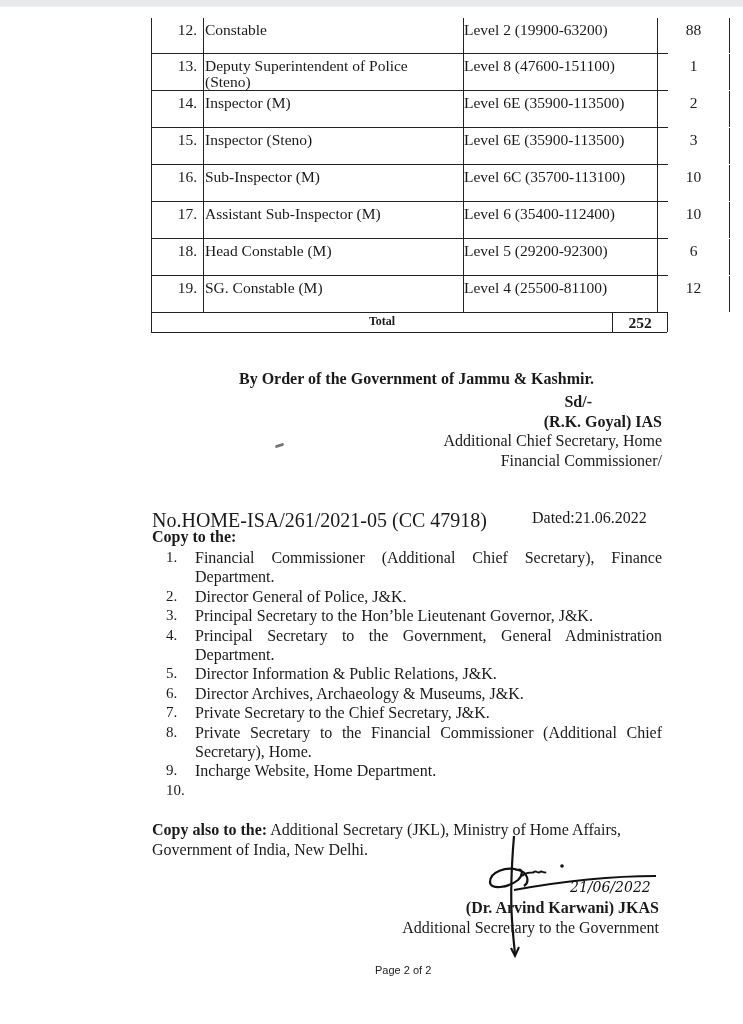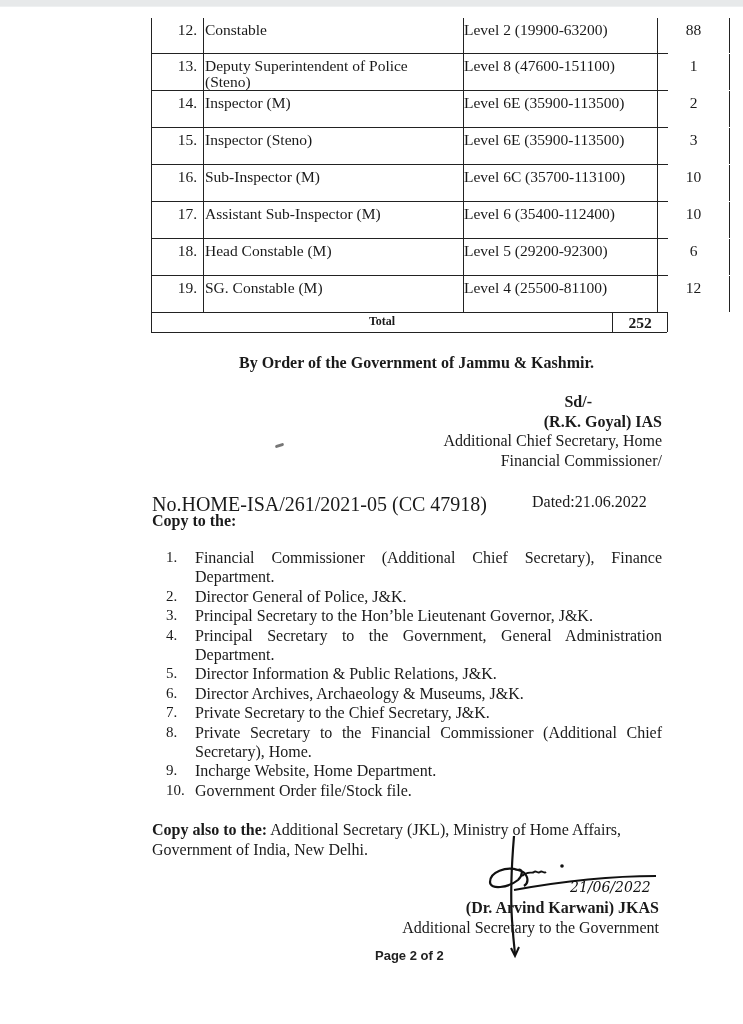--- a/index.html
+++ b/index.html
@@ -15,21 +15,21 @@
       font-family: "Liberation Serif", "DejaVu Serif", serif;
       color: #1a1a1a;
     }
     .top-bar {
       position: absolute;
       left: 0; top: 0;
       width: 743px; height: 6px;
       background: #e7e9ea;
       border-bottom: 1px solid #eef0f1;
     }
-    .abs { position: absolute; white-space: nowrap; }
+    .abs { position: absolute; white-space: nowrap; margin-top: 16px; }
 
     
     .tbl {
       position: absolute;
       left: 151px;
       top: 18px;
       width: 517px;
     }
     .tbl .row {
       position: relative;
@@ -178,21 +178,21 @@
     .signature-svg {
       position: absolute;
       left: 478px; top: 830px;
       width: 200px; height: 130px;
       pointer-events: none;
     }
 
     .page-footer {
       left: 375px; top: 948px;
       font-family: "Liberation Sans", "DejaVu Sans", sans-serif;
-      font-size: 13px; font-weight: bold;
+      font-size: 11px; font-weight: normal;
       color: #222;
     }
   </style>
 </head>
 <body>
 
 <div class="top-bar"></div>
 
 <div class="tbl">
   <div class="row first">
@@ -296,21 +296,20 @@
   <li>
     <span class="num">8.</span>
     <span class="txt">Private Secretary to the Financial Commissioner (Additional Chief Secretary), Home.</span>
   </li>
   <li>
     <span class="num">9.</span>
     <span class="txt">Incharge Website, Home Department.</span>
   </li>
   <li>
     <span class="num">10.</span>
-    <span class="txt">Government Order file/Stock file.</span>
   </li>
 </ol>
 
 <div class="copy-also">
   <span class="lbl">Copy also to the:</span><span> Additional Secretary (JKL), Ministry of Home Affairs, Government of India, New Delhi.</span>
 </div>
 
 <svg class="signature-svg" viewBox="0 0 200 130">
   <path d="M36 6 C34 30 32 60 34 90 C35 105 36 115 37 124" stroke="#111" stroke-width="2.2" fill="none"></path>
   <path d="M33 118 L37 126 L41 117" stroke="#111" stroke-width="2" fill="none"></path>

